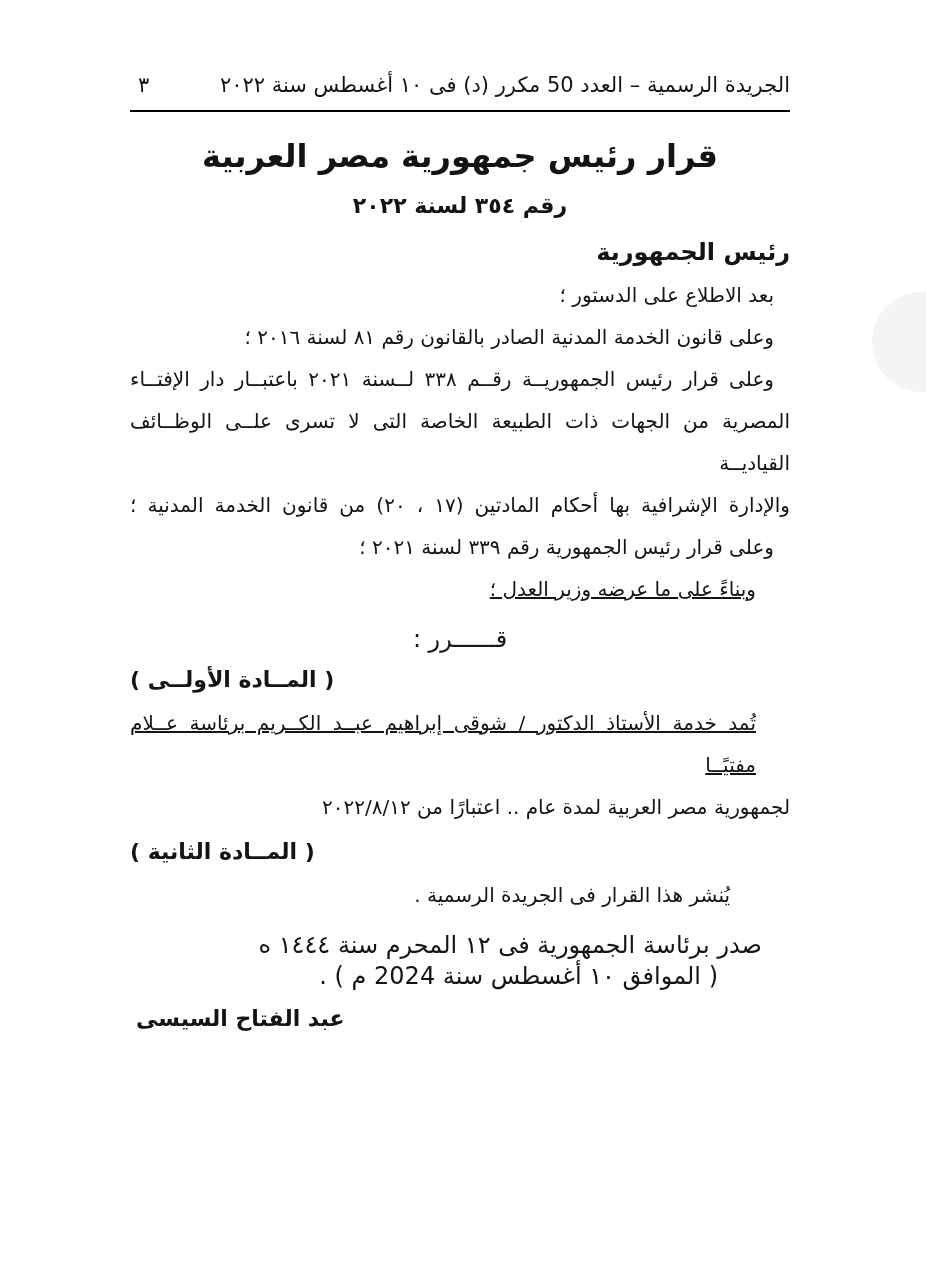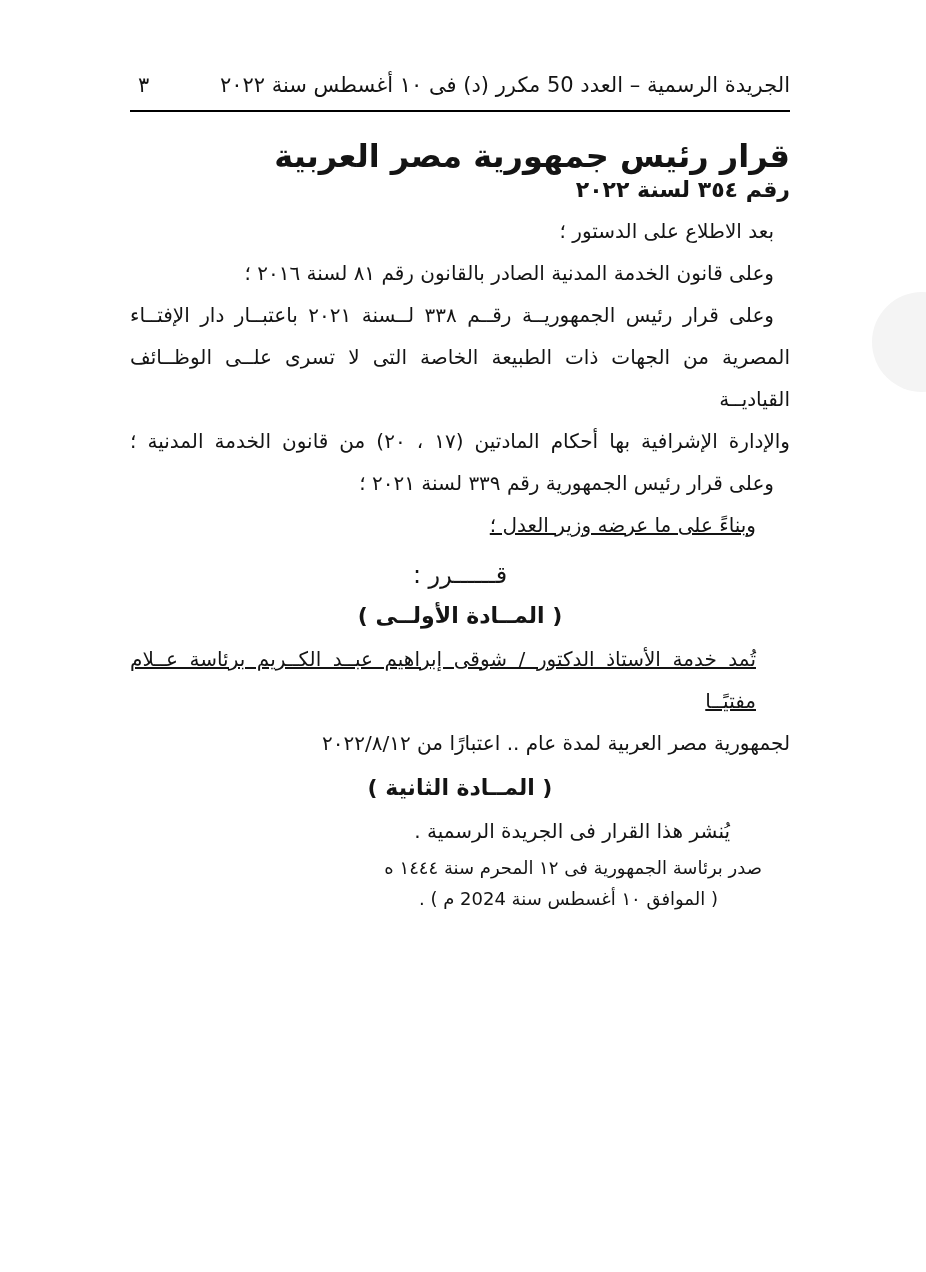--- a/index.html
+++ b/index.html
@@ -35,32 +35,33 @@
     line-height: 30px;
   }
   .journal-line { white-space: nowrap; }
   .page-number { padding-left: 8px; font-size: 21px; }
   .rule {
     border: 0;
     border-top: 2.5px solid #000;
     margin: 10px 0 0 0;
   }
   .doc-title {
-    text-align: right;
+    text-align: center;
     font-weight: bold;
     font-size: 32px;
     line-height: 40px;
     margin-top: 24px;
     letter-spacing: -0.5px;
   }
   .doc-subtitle {
-    text-align: right;
+    text-align: center;
     font-weight: bold;
     font-size: 22px;
     line-height: 28px;
+    margin-top: 16px;
   }
   .authority-heading {
     text-align: right;
     font-weight: bold;
     font-size: 24px;
     line-height: 32px;
     margin-top: 16px;
   }
   .body-text { margin-top: 6px; font-size: 20px; }
   .line {
@@ -76,28 +77,28 @@
     text-align-last: justify;
   }
   .decree-word {
     text-align: center;
     font-weight: normal;
     font-size: 24px;
     line-height: 34px;
     margin-top: 12px;
   }
   .article-heading {
-    text-align: center;
+    text-align: left;
     font-weight: bold;
     font-size: 22px;
     line-height: 32px;
     margin-top: 8px;
   }
   .publish-line { padding-right: 60px; }
-  .issued-block { margin-top: 0; font-size: 18px; }
+  .issued-block { margin-top: 14px; font-size: 24px; }
   .issued-line { line-height: 31px; text-align: right; white-space: nowrap; }
   .issued-hijri { padding-right: 28px; }
   .issued-greg  { padding-right: 72px; }
   .signature {
     margin-top: 12px;
     text-align: left;
     padding-left: 6px;
     font-weight: bold;
     font-size: 22px;
     line-height: 30px;
@@ -114,20 +115,21 @@
     <div class="header-row">
       <span class="journal-line">الجريدة الرسمية – العدد 50 مكرر (د) فى ١٠ أغسطس سنة ٢٠٢٢</span>
       <span class="page-number">٣</span>
     </div>
     <hr class="rule">
 
     <div class="doc-title">قرار رئيس جمهورية مصر العربية</div>
 
     <div class="doc-subtitle">رقم ٣٥٤ لسنة ٢٠٢٢</div>
 
+    <div class="authority-heading">رئيس الجمهورية</div>
 
     <div class="body-text">
       <div class="line p-indent">بعد الاطلاع على الدستور ؛</div>
       <div class="line p-indent">وعلى قانون الخدمة المدنية الصادر بالقانون رقم ٨١ لسنة ٢٠١٦ ؛</div>
       <div class="line p-indent p-justify">وعلى قرار رئيس الجمهوريــة رقــم ٣٣٨ لــسنة ٢٠٢١ باعتبــار دار الإفتــاء</div>
       <div class="line p-justify">المصرية من الجهات ذات الطبيعة الخاصة التى لا تسرى علــى الوظــائف القياديــة</div>
       <div class="line p-justify">والإدارة الإشرافية بها أحكام المادتين (١٧ ، ٢٠) من قانون الخدمة المدنية ؛</div>
       <div class="line p-indent">وعلى قرار رئيس الجمهورية رقم ٣٣٩ لسنة ٢٠٢١ ؛</div>
       <div class="line p-indent2">وبناءً على ما عرضه وزير العدل ؛</div>
     </div>
@@ -145,15 +147,16 @@
 
     <div class="body-text">
       <div class="line publish-line">يُنشر هذا القرار فى الجريدة الرسمية .</div>
     </div>
 
     <div class="issued-block">
       <div class="issued-line issued-hijri">صدر برئاسة الجمهورية فى ١٢ المحرم سنة ١٤٤٤ ه</div>
       <div class="issued-line issued-greg">( الموافق ١٠ أغسطس سنة 2024 م ) .</div>
     </div>
 
+    <div class="signature">عبد الفتاح السيسى</div>
 
   </div>
 </div>
 
 </body></html>

